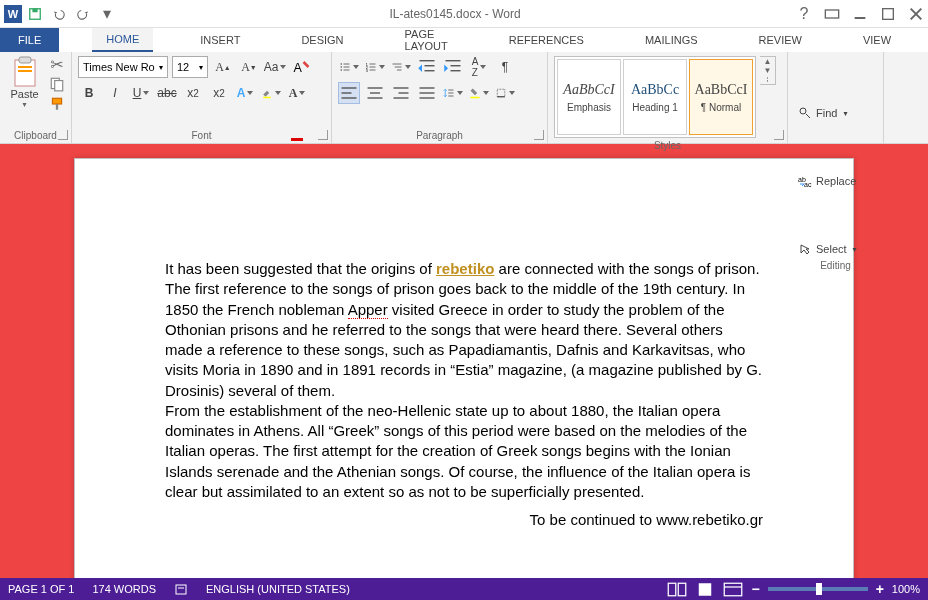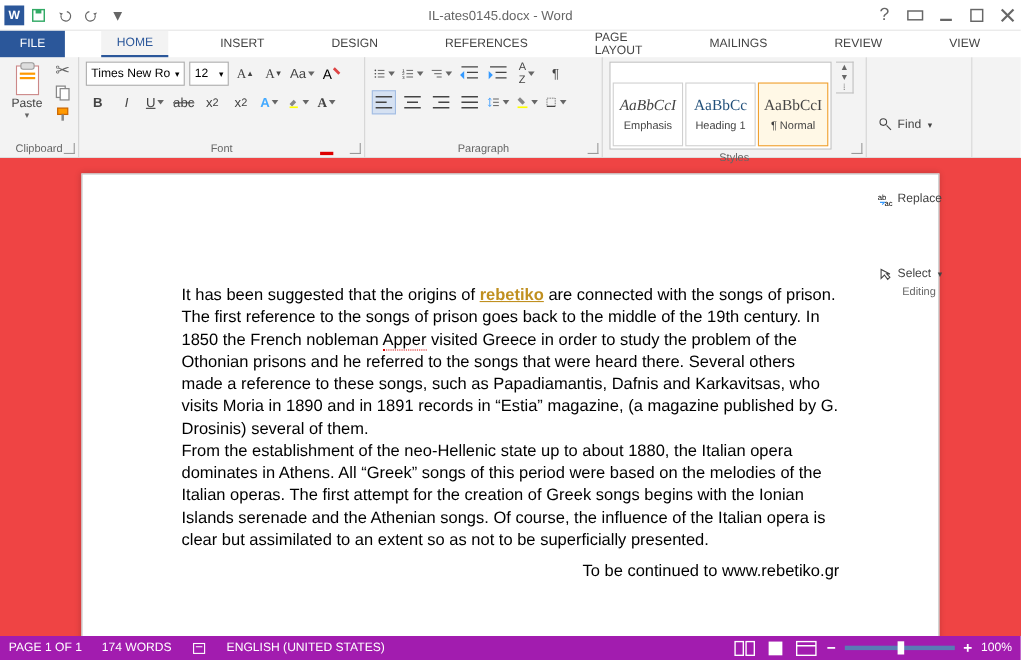--- a/index.html
+++ b/index.html
@@ -34,21 +34,21 @@
 .mini-column { display: flex; flex-direction: column; gap: 4px; margin-left: 2px; }
 .mini-btn { width: 16px; height: 16px; cursor: pointer; color: #666; display: flex; align-items: center; justify-content: center; }
 
 .font-row { display: flex; align-items: center; gap: 4px; }
 .font-select { height: 22px; border: 1px solid #ababab; background: #fff; font-size: 11px; padding: 0 4px; display: flex; align-items: center; }
 .icon-btn { width: 22px; height: 22px; display: flex; align-items: center; justify-content: center; cursor: pointer; color: #444; font-size: 12px; border: 1px solid transparent; }
 .icon-btn.active { background: #d5e1f2; border: 1px solid #a3bde3; }
 .icon-btn.chev::after { content: ""; margin-left: 2px; border-left: 3px solid transparent; border-right: 3px solid transparent; border-top: 4px solid #666; }
 
 .styles-gallery { display: flex; gap: 2px; background: #fff; border: 1px solid #c0c0c0; padding: 2px; }
-.style-item { width: 64px; height: 58px; border: 1px solid #d0d0d0; display: flex; flex-direction: column; align-items: center; justify-content: center; font-size: 10px; color: #444; cursor: pointer; margin-top: 16px; }
+.style-item { width: 64px; height: 76px; border: 1px solid #d0d0d0; display: flex; flex-direction: column; align-items: center; justify-content: center; font-size: 10px; color: #444; cursor: pointer; }
 .style-item.selected { border: 1px solid #f0a030; background: #fff8e6; }
 .style-preview { font-size: 14px; font-family: "Times New Roman", serif; margin-bottom: 4px; }
 .style-preview.blue { color: #1f4e79; }
 .styles-nav { width: 16px; display: flex; flex-direction: column; border: 1px solid #c0c0c0; border-left: none; }
 .styles-nav-btn { flex: 1; display: flex; align-items: center; justify-content: center; cursor: pointer; font-size: 8px; color: #666; }
 
 .editing-col { display: flex; flex-direction: column; gap: 2px; }
 .editing-btn { display: flex; align-items: center; gap: 4px; font-size: 11px; color: #444; padding: 2px 4px; cursor: pointer; margin-top: 48px; }
 .editing-btn svg { width: 14px; height: 14px; }
 
@@ -56,21 +56,21 @@
 
 
 .doc-area { height: 434px; background: #ef4444; overflow: auto; display: flex; justify-content: center; padding-top: 14px; }
 .page { width: 780px; min-height: 900px; background: #fff; border: 1px solid #c0c0c0; box-shadow: 0 0 6px rgba(0,0,0,.2); padding: 100px 90px 40px 90px; font-family: "Times New Roman", serif; font-size: 15px; color: #000; line-height: 1.35; }
 .page p { margin-bottom: 0; }
 .rebetiko { color: #c09020; font-weight: bold; text-decoration: underline; }
 .redsquiggle { border-bottom: 1px dotted #d00; }
 .continued { text-align: right; margin-top: 8px; }
 
 
-.statusbar { height: 22px; background: #a21caf; color: #fff; display: flex; align-items: center; font-size: 11px; padding: 0 8px; position: absolute; bottom: 0; left: 0; right: 0; }
+.statusbar { height: 22px; background: #4c1d95; color: #fff; display: flex; align-items: center; font-size: 11px; padding: 0 8px; position: absolute; bottom: 0; left: 0; right: 0; }
 .status-item { margin-right: 18px; display: flex; align-items: center; gap: 6px; }
 .status-right { margin-left: auto; display: flex; align-items: center; gap: 8px; }
 .view-btn { width: 20px; height: 16px; display: flex; align-items: center; justify-content: center; cursor: pointer; }
 .zoom-slider { width: 100px; height: 4px; background: #5a7bb5; position: relative; }
 .zoom-slider .thumb { position: absolute; top: -4px; left: 48px; width: 6px; height: 12px; background: #fff; }
 .zoom-btn { cursor: pointer; font-size: 14px; font-weight: bold; }
 </style>
 </head>
 <body>
 
@@ -122,22 +122,22 @@
         </svg>
       </div>
   </div>
 </div>
 
 <div class="tabs">
   <div class="tab file">FILE</div>
   <div class="tab active">HOME</div>
   <div class="tab">INSERT</div>
   <div class="tab">DESIGN</div>
+  <div class="tab">PAGE LAYOUT</div>
   <div class="tab">REFERENCES</div>
-  <div class="tab">PAGE LAYOUT</div>
   <div class="tab">MAILINGS</div>
   <div class="tab">REVIEW</div>
   <div class="tab">VIEW</div>
   <div class="tab">DEVELOPER</div>
 </div>
 
 <div class="ribbon">
 
   <div class="group" style="width:72px">
     <div class="group-content">

